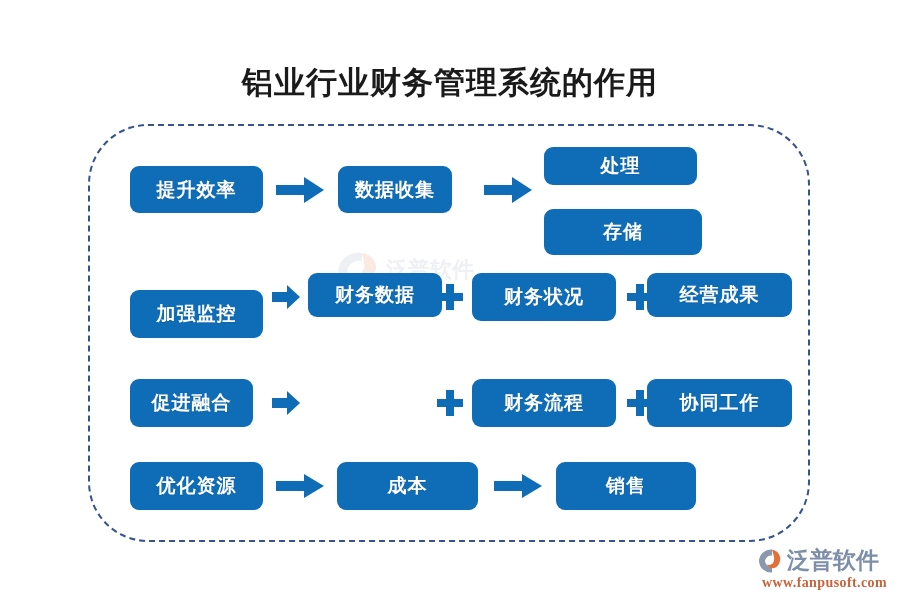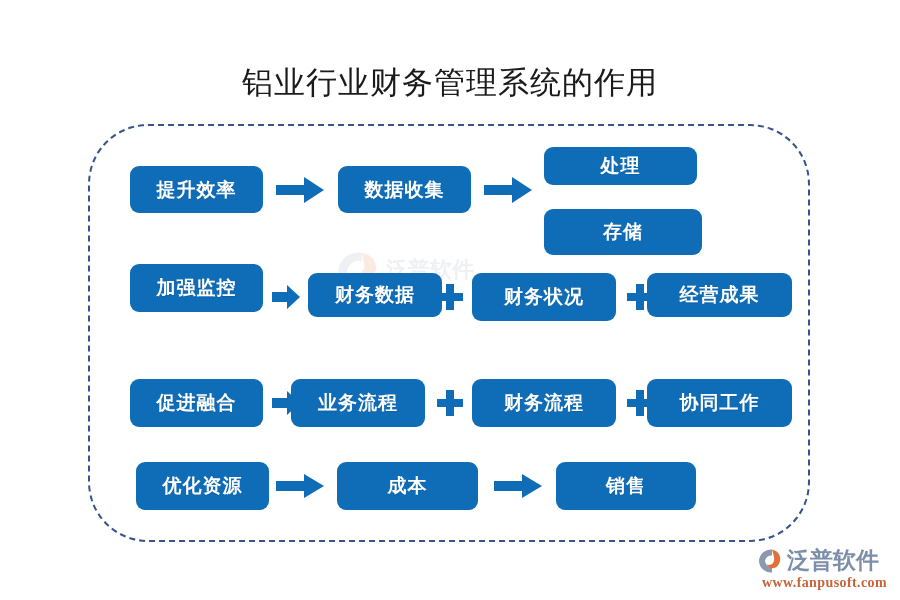--- a/index.html
+++ b/index.html
@@ -17,21 +17,21 @@
   }
 
   
   .page-title {
     position: absolute;
     top: 62px;
     left: 0;
     width: 900px;
     text-align: center;
     font-size: 31px;
-    font-weight: normal;
+    font-weight: bold;
     color: #1a1a1a;
     letter-spacing: 1px;
     font-family: "DejaVu Sans", "Liberation Sans", sans-serif;
     white-space: nowrap;
   }
 
   
   .dashed-frame {
     position: absolute;
     left: 88px;
@@ -164,33 +164,33 @@
 <div class="diagram">
 
   <div class="node" style="left:130px; top:166px; width:133px; height:47px;">提升效率</div>
 
   <div class="arrow" style="left:276px; top:177px;">
     <svg width="48" height="26" viewBox="0 0 48 26">
       <polygon points="0,8 28,8 28,0 48,13 28,26 28,18 0,18" fill="#0f6cb6"></polygon>
     </svg>
   </div>
 
-  <div class="node" style="left:338px; top:166px; width:133px; height:47px;">数据收集</div>
+  <div class="node" style="left:338px; top:166px; width:114px; height:47px;">数据收集</div>
 
   <div class="arrow" style="left:484px; top:177px;">
     <svg width="48" height="26" viewBox="0 0 48 26">
       <polygon points="0,8 28,8 28,0 48,13 28,26 28,18 0,18" fill="#0f6cb6"></polygon>
     </svg>
   </div>
 
   <div class="node" style="left:544px; top:147px; width:153px; height:38px;">处理</div>
 
   <div class="node" style="left:544px; top:209px; width:158px; height:46px;">存储</div>
 
-  <div class="node" style="left:130px; top:264px; width:133px; height:48px;font-family:Liberation Serif, serif;">加强监控</div>
+  <div class="node" style="left:130px; top:290px; width:133px; height:48px;font-family:Liberation Serif, serif;">加强监控</div>
 
   <div class="arrow" style="left:272px; top:285px;">
     <svg width="28" height="24" viewBox="0 0 28 24">
       <polygon points="0,7 15,7 15,0 28,12 15,24 15,17 0,17" fill="#0f6cb6"></polygon>
     </svg>
   </div>
 
   <div class="node" style="left:308px; top:273px; width:134px; height:44px;">财务数据</div>
 
   <div class="plus" style="left:437px; top:284px; width:26px; height:26px;">
@@ -200,45 +200,44 @@
 
   <div class="node" style="left:472px; top:273px; width:144px; height:48px;font-family:Liberation Mono, monospace;">财务状况</div>
 
   <div class="plus" style="left:627px; top:284px; width:26px; height:26px;">
     <span class="bar-h"></span>
       <span class="bar-v"></span>
   </div>
 
   <div class="node" style="left:647px; top:273px; width:145px; height:44px;">经营成果</div>
 
-  <div class="node" style="left:130px; top:379px; width:133px; height:48px;">促进融合</div>
+  <div class="node" style="left:130px; top:379px; width:123px; height:48px;">促进融合</div>
 
   <div class="arrow" style="left:272px; top:391px;">
     <svg width="28" height="24" viewBox="0 0 28 24">
       <polygon points="0,7 15,7 15,0 28,12 15,24 15,17 0,17" fill="#0f6cb6"></polygon>
     </svg>
   </div>
 
-  <div class="node" style="left:291px; top:379px; width:134px; height:48px;">业务流程</div>
 
   <div class="plus" style="left:437px; top:390px; width:26px; height:26px;">
     <span class="bar-h"></span>
       <span class="bar-v"></span>
   </div>
 
   <div class="node" style="left:472px; top:379px; width:144px; height:48px;">财务流程</div>
 
   <div class="plus" style="left:627px; top:390px; width:26px; height:26px;">
     <span class="bar-h"></span>
       <span class="bar-v"></span>
   </div>
 
   <div class="node" style="left:647px; top:379px; width:145px; height:48px;">协同工作</div>
 
-  <div class="node" style="left:136px; top:462px; width:133px; height:48px;">优化资源</div>
+  <div class="node" style="left:130px; top:462px; width:133px; height:48px;">优化资源</div>
 
   <div class="arrow" style="left:276px; top:474px;">
     <svg width="48" height="24" viewBox="0 0 48 24">
       <polygon points="0,7 28,7 28,0 48,12 28,24 28,17 0,17" fill="#0f6cb6"></polygon>
     </svg>
   </div>
 
   <div class="node" style="left:337px; top:462px; width:141px; height:48px;">成本</div>
 
   <div class="arrow" style="left:494px; top:474px;">

